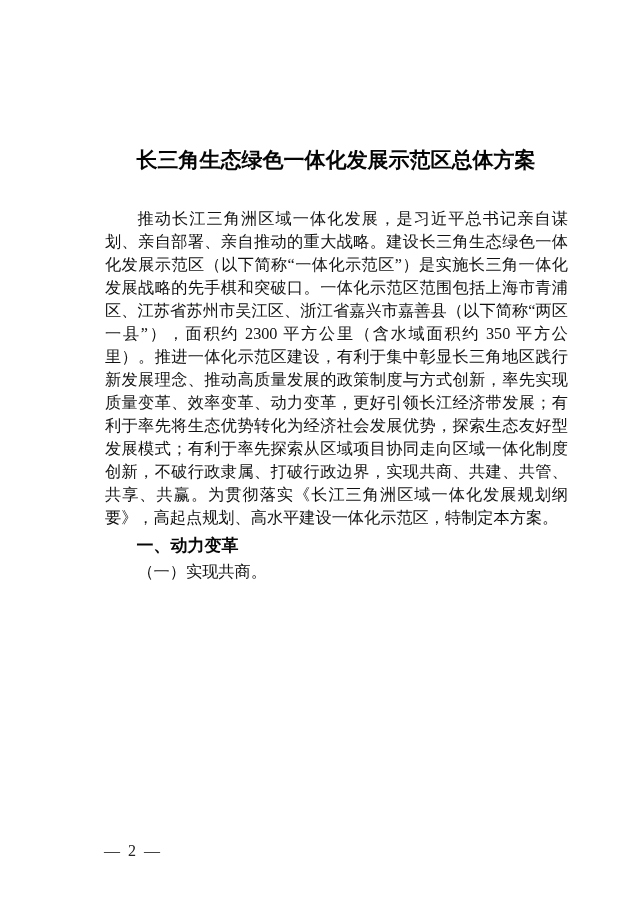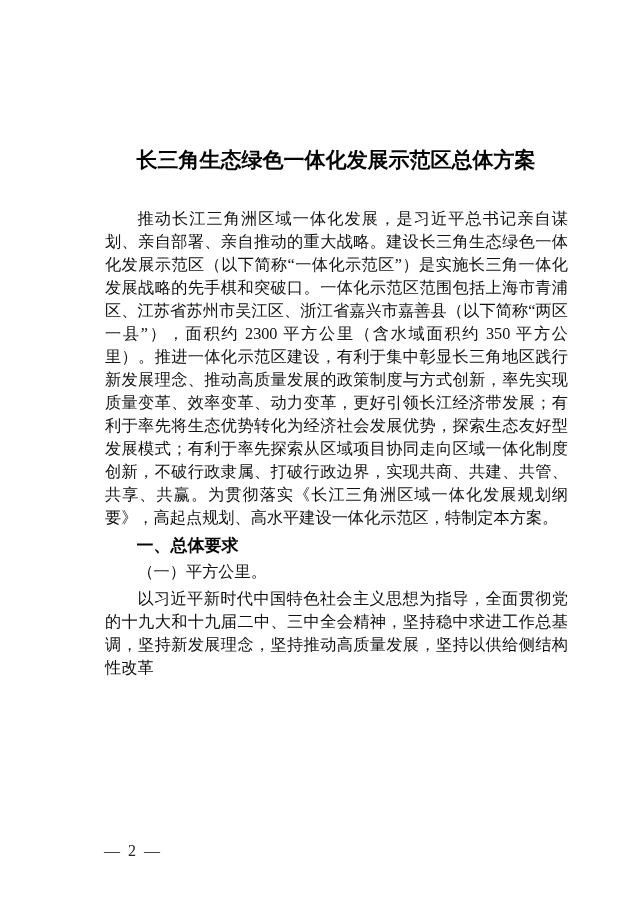--- a/index.html
+++ b/index.html
@@ -66,23 +66,22 @@
 <body>
 
 <div class="page">
 
   <div class="doc-title">长三角生态绿色一体化发展示范区总体方案</div>
 
   <div class="doc-body">
 
     <p class="para">推动长江三角洲区域一体化发展，是习近平总书记亲自谋划、亲自部署、亲自推动的重大战略。建设长三角生态绿色一体化发展示范区（以下简称“一体化示范区”）是实施长三角一体化发展战略的先手棋和突破口。一体化示范区范围包括上海市青浦区、江苏省苏州市吴江区、浙江省嘉兴市嘉善县（以下简称“两区一县”），面积约 2300 平方公里（含水域面积约 350 平方公里）。推进一体化示范区建设，有利于集中彰显长三角地区践行新发展理念、推动高质量发展的政策制度与方式创新，率先实现质量变革、效率变革、动力变革，更好引领长江经济带发展；有利于率先将生态优势转化为经济社会发展优势，探索生态友好型发展模式；有利于率先探索从区域项目协同走向区域一体化制度创新，不破行政隶属、打破行政边界，实现共商、共建、共管、共享、共赢。为贯彻落实《长江三角洲区域一体化发展规划纲要》，高起点规划、高水平建设一体化示范区，特制定本方案。</p>
 
-    <p class="section-heading">一、总体要求</p>
+    <p class="section-heading">一、动力变革</p>
 
-    <p class="sub-heading">（一）平方公里。</p>
+    <p class="sub-heading">（一）实现共商。</p>
 
-    <p class="para">以习近平新时代中国特色社会主义思想为指导，全面贯彻党的十九大和十九届二中、三中全会精神，坚持稳中求进工作总基调，坚持新发展理念，坚持推动高质量发展，坚持以供给侧结构性改革</p>
 
   </div>
 
   <div class="page-number">— 2 —</div>
 
 </div>
 
 </body></html>

